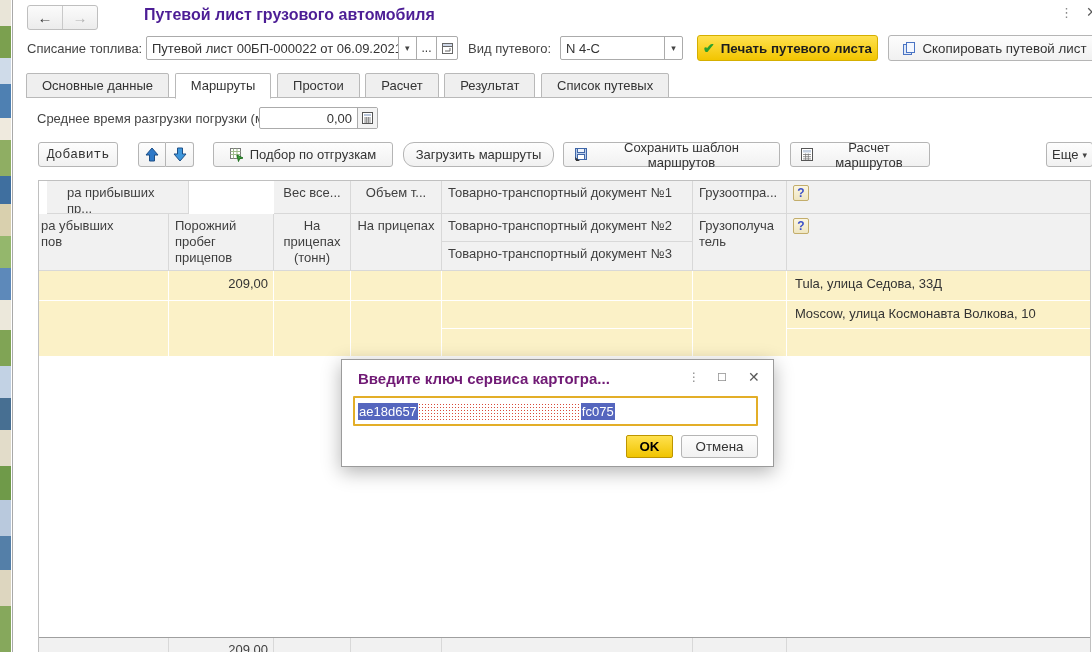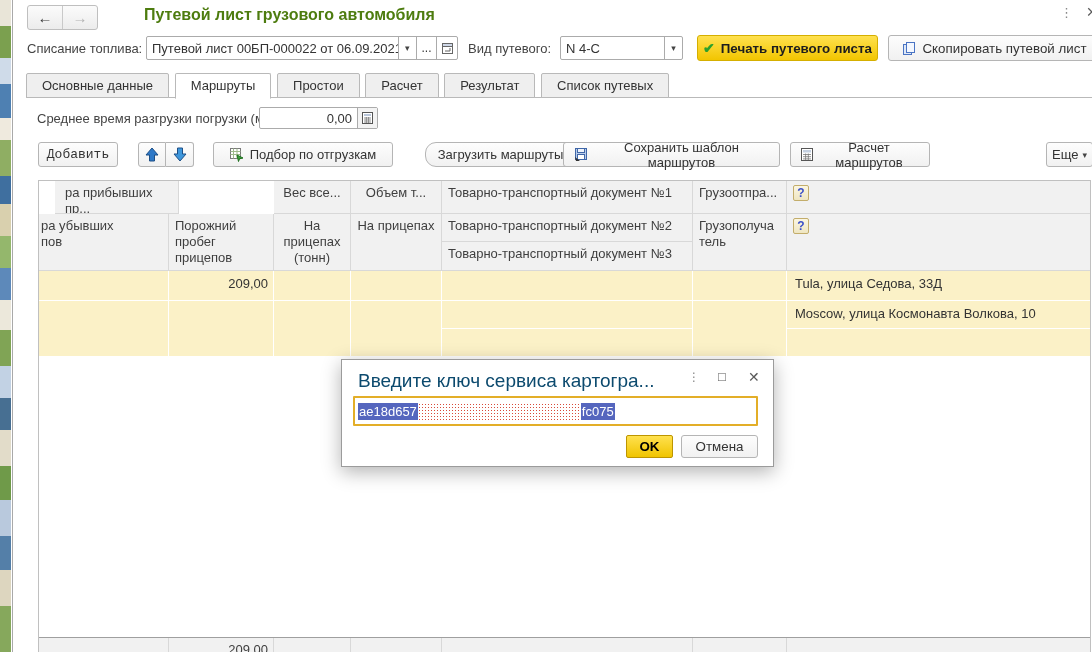--- a/index.html
+++ b/index.html
@@ -29,21 +29,21 @@
   .combo .val { flex:1; display:flex; align-items:center; padding:0 5px; white-space:nowrap; overflow:hidden; }
   .combo .seg { display:flex; align-items:center; justify-content:center; border-left:1px solid #ababab; color:#555; }
   .arrow-glyph { font-size:9px; color:#444; }
 
   
   .navgrp { position:absolute; left:14px; top:5px; width:71px; height:25px; display:flex;
             background:linear-gradient(#fbfbfb,#ececec); border:1px solid #bfbfbf; border-radius:3px; }
   .navgrp .nav { flex:1; display:flex; align-items:center; justify-content:center; font-size:15px; }
   .navgrp .nav.back { color:#3a3a3a; border-right:1px solid #c9c9c9; }
   .navgrp .nav.fwd  { color:#b3b3b3; }
-  .page-title { position:absolute; left:131px; top:6px; font-size:16px; font-weight:bold; color:#4d7c0f; }
+  .page-title { position:absolute; left:131px; top:6px; font-size:16px; font-weight:bold; color:#4c1d95; }
   .win-kebab { position:absolute; left:1047px; top:5px; color:#8a8a8a; font-size:13px; letter-spacing:1px; }
   .win-close { position:absolute; left:1073px; top:4px; color:#5a5a5a; font-size:14px; }
 
   
   .lbl { color:#444; }
   .fuel-lbl { position:absolute; left:14px; top:41px; }
   .fuel-combo { position:absolute; left:133px; top:36px; width:312px; height:24px; }
   .fuel-combo .val { width:251px; flex:none; }
   .fuel-combo .seg.dd { width:18px; }
   .fuel-combo .seg.dots { width:21px; font-size:12px; color:#333; }
@@ -73,21 +73,21 @@
 
   
   .tb { position:absolute; top:142px; height:25px; font-size:13px; padding:0 10px; }
   .tb-add { left:25px; width:80px;font-family:Liberation Mono, monospace; }
   .tb-ud { left:125px; width:56px; display:flex; padding:0; background:none; border:none; gap:0; }
   .tb-ud .half { width:28px; height:25px; display:flex; align-items:center; justify-content:center;
                  background:linear-gradient(#fdfdfd,#f1f1f1); border:1px solid #b5b5b5; }
   .tb-ud .half:first-child { border-radius:3px 0 0 3px; }
   .tb-ud .half:last-child { border-radius:0 3px 3px 0; border-left:none; }
   .tb-pick { left:200px; width:180px; }
-  .tb-load { left:412px; width:151px;border-radius:11px; }
+  .tb-load { left:390px; width:151px;border-radius:11px; }
   .tb-save { left:550px; width:217px; }
   .tb-calc { left:777px; width:140px; }
   .tb-more { left:1033px; width:47px; gap:4px; }
 
   
   .grid { position:absolute; left:25px; top:180px; width:1053px; height:472px;
           border:1px solid #c0c0c0; border-bottom:none; background:#fff; overflow:hidden; }
   .cell { position:absolute; border-right:1px solid #d8d8d8; border-bottom:1px solid #d8d8d8;
           background:#f1f1f1; color:#3f3f3f; padding:4px 6px; line-height:16px; overflow:hidden; }
   .cell.ctr { text-align:center; }
@@ -97,21 +97,21 @@
   .fcell { position:absolute; background:#f1f1f1; border-right:1px solid #d8d8d8; color:#3f3f3f;
            padding:3px 5px; line-height:18px; overflow:hidden; text-align:right; }
   .ftr-line { position:absolute; left:0; top:456px; width:1053px; height:0; border-top:1px solid #9f9f9f; }
   .help-btn { display:inline-flex; align-items:center; justify-content:center; width:16px; height:16px;
               background:linear-gradient(#fbf6e2,#efe6c2); border:1px solid #c3ad6b; border-radius:2px;
               color:#3c50c8; font-weight:bold; font-size:12px; }
 
   
   .dlg { position:absolute; left:341px; top:359px; width:433px; height:108px; background:#fff;
          border:1px solid #9b9b9b; box-shadow:0 5px 18px rgba(0,0,0,.30); z-index:50; }
-  .dlg-title { position:absolute; left:16px; top:10px; font-size:19px; font-weight:normal; color:#0c4a6e; }
+  .dlg-title { position:absolute; left:16px; top:10px; font-size:15px; font-weight:bold; color:#701a75; }
   .dlg-kebab { position:absolute; left:346px; top:10px; color:#8a8a8a; font-size:12px; }
   .dlg-max { position:absolute; left:376px; top:9px; color:#5a5a5a; font-size:13px; }
   .dlg-close { position:absolute; left:406px; top:9px; color:#5a5a5a; font-size:14px; }
   .dlg-input { position:absolute; left:11px; top:36px; width:405px; height:30px; background:#fff;
                border:2px solid #e3ae28; border-radius:1px; display:flex; align-items:center; padding:0 3px; }
   .sel { background:#5566be; color:#fff; padding:1px 1px; white-space:pre; }
   .hatch { width:163px; height:17px;
            background-image:radial-gradient(circle,#d84a3a 0.9px,transparent 1px);
            background-size:3px 3px; }
   .dlg-ok { position:absolute; left:284px; top:75px; width:47px; height:23px;
@@ -239,21 +239,21 @@
       </span>
       <span>Расчет маршрутов</span>
     </button>
     <button class="btn tb tb-more">
       <span>Еще</span>
       <span class="arrow-glyph">▾</span>
     </button>
 
     <div class="grid">
 
-      <div class="cell" style="left:16px;top:0;width:124px;height:33px;padding-left:10px;">ра прибывших пр...</div>
+      <div class="cell" style="left:8px;top:0;width:142px;height:33px;padding-left:20px;">ра прибывших пр...</div>
       <div class="cell ctr" style="left:235px;top:0;width:77px;height:33px;">Вес все...</div>
       <div class="cell ctr" style="left:312px;top:0;width:91px;height:33px;">Объем  т...</div>
       <div class="cell" style="left:403px;top:0;width:251px;height:33px;">Товарно-транспортный документ №1</div>
       <div class="cell" style="left:654px;top:0;width:94px;height:33px;">Грузоотпра...</div>
       <div class="cell" style="left:748px;top:0;width:305px;height:33px;">
         <span class="help-btn">?</span>
       </div>
 
       <div class="cell" style="left:0;top:33px;width:130px;height:57px;padding-left:2px;">
         <div>ра убывших</div>

